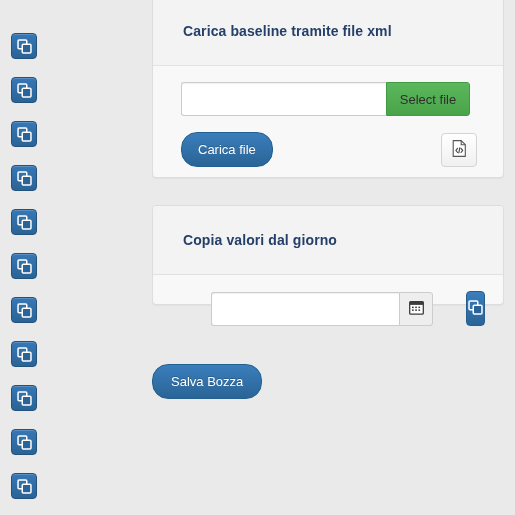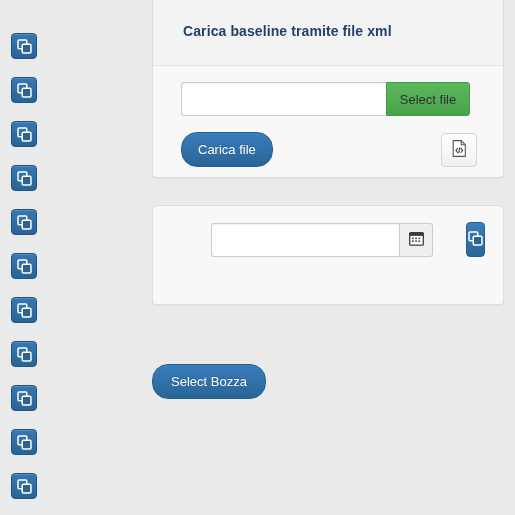--- a/index.html
+++ b/index.html
@@ -338,20 +338,23 @@
             <path d="M7.8 7.9 L6.8 12.9" fill="none" stroke="#444444" stroke-width="1.1" stroke-linecap="round"></path>
           </svg>
         </span>
       </span>
     </div>
 
   </div>
 </section>
 
 <section class="panel" id="panel-copyday">
+  <div class="panel-heading">
+    <h3 class="panel-title">Copia valori dal giorno</h3>
+  </div>
   <div class="panel-body">
     <div class="copyday-row">
 
       <div class="input-group">
         <input type="text" class="form-control" id="day-input" placeholder="" style="">
         <span class="input-addon">
           <span>
             <svg width="15" height="15" viewBox="0 0 15 15" aria-hidden="true">
               <rect x="0.7" y="1.6" width="13.6" height="12.6" rx="1" fill="#ffffff" stroke="#3c3c3c" stroke-width="1.3"></rect>
               <rect x="0.7" y="1.6" width="13.6" height="3.3" fill="#3c3c3c"></rect>
@@ -373,14 +376,14 @@
             <rect x="5.6" y="5.6" width="9.3" height="9.3" rx="1.1" fill="#2a6496" stroke="#ffffff" stroke-width="1.6"></rect>
           </svg>
         </span>
       </span>
 
     </div>
   </div>
 </section>
 
 <div class="bottom-bar">
-  <button class="btn btn-primary" id="btn-salva-bozza">Select Bozza</button>
+  <button class="btn btn-primary" id="btn-salva-bozza">Salva Bozza</button>
 </div>
 
 </body></html>

